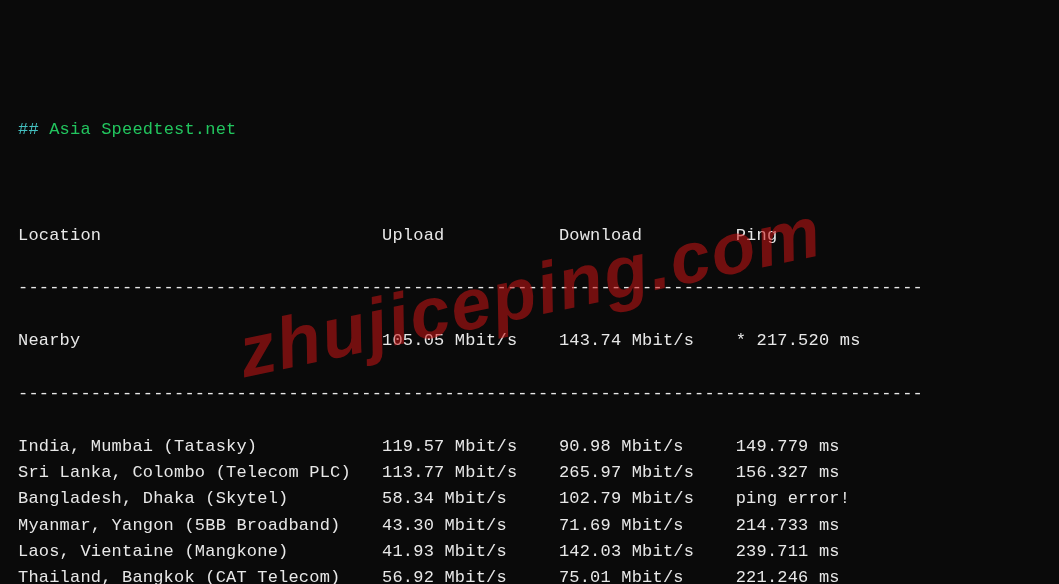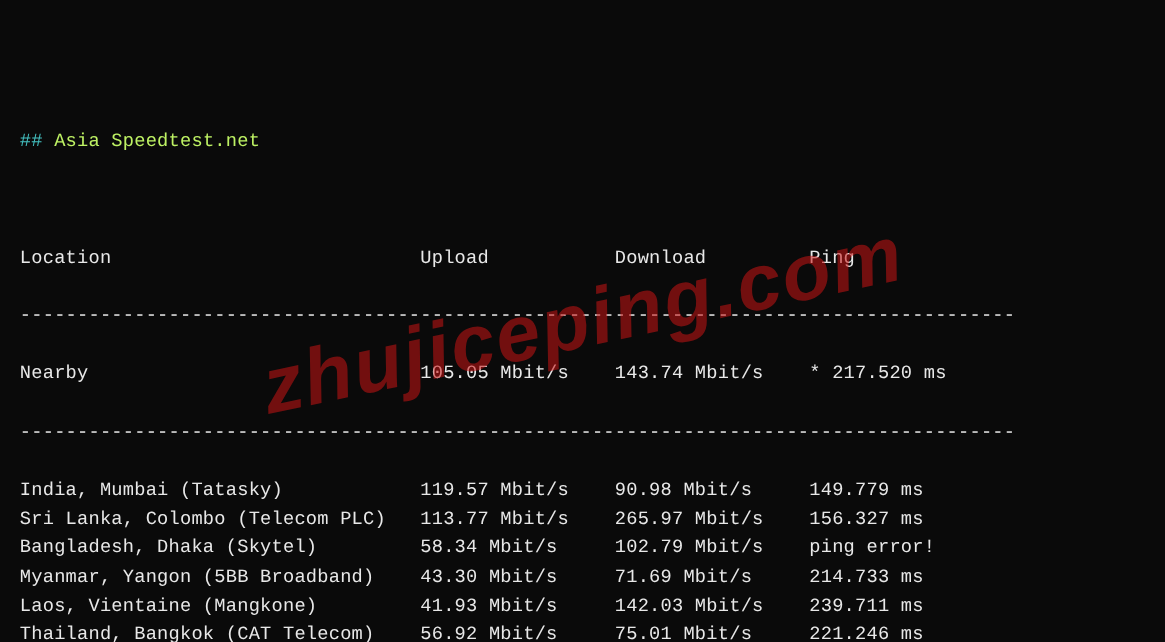--- a/index.html
+++ b/index.html
@@ -1,21 +1,21 @@
 <!DOCTYPE html>
 <html><head>
   <meta charset="utf-8">
   <style>
     * { margin:0; padding:0; box-sizing:border-box; }
     body { background:#0a0a0a; font-family:'Consolas','Menlo','Courier New',monospace;
            font-size:17px; line-height:1.55; color:#e8e8e8; padding:12px 18px;
            width:1059px; height:584px; overflow:hidden; position:relative;
            white-space:pre; letter-spacing:0.2px; }
     .title .hash { color:#44c0c0; }
-    .title .text { color:#bef264; }
+    .title .text { color:#22c55e; }
     .dash { color:#e8e8e8; }
     .watermark { position:absolute; top:50%; left:50%; transform:translate(-50%,-50%) rotate(-12deg);
                  font-size:72px; font-weight:bold; color:rgba(200,20,20,0.55);
                  user-select:none; pointer-events:none; font-style:italic;
                  font-family:Arial,sans-serif; letter-spacing:2px; }
   </style>
 </head>
 <body>
 
 

